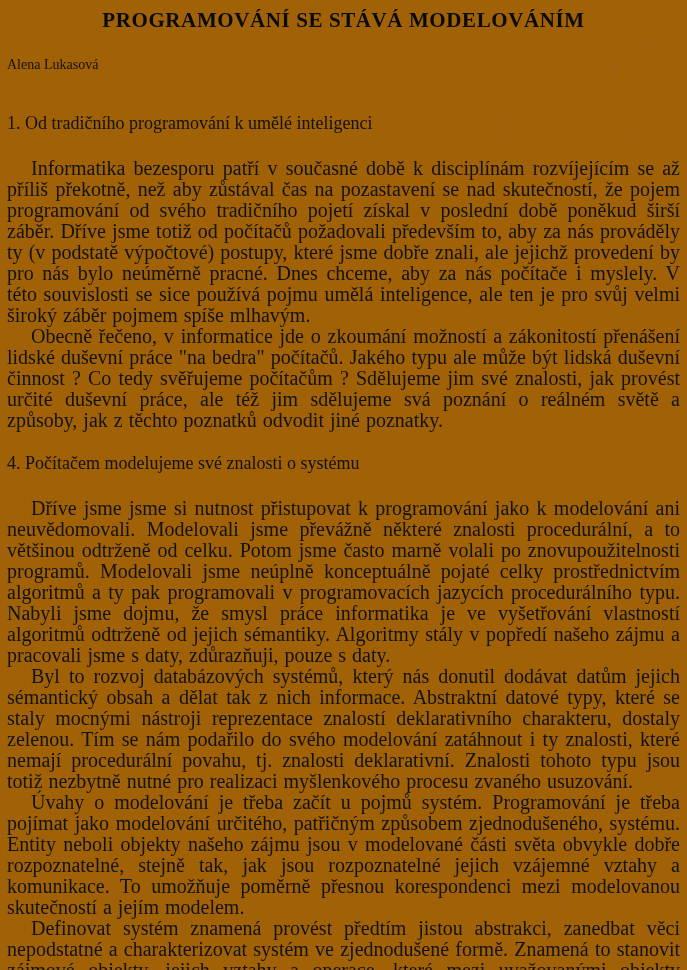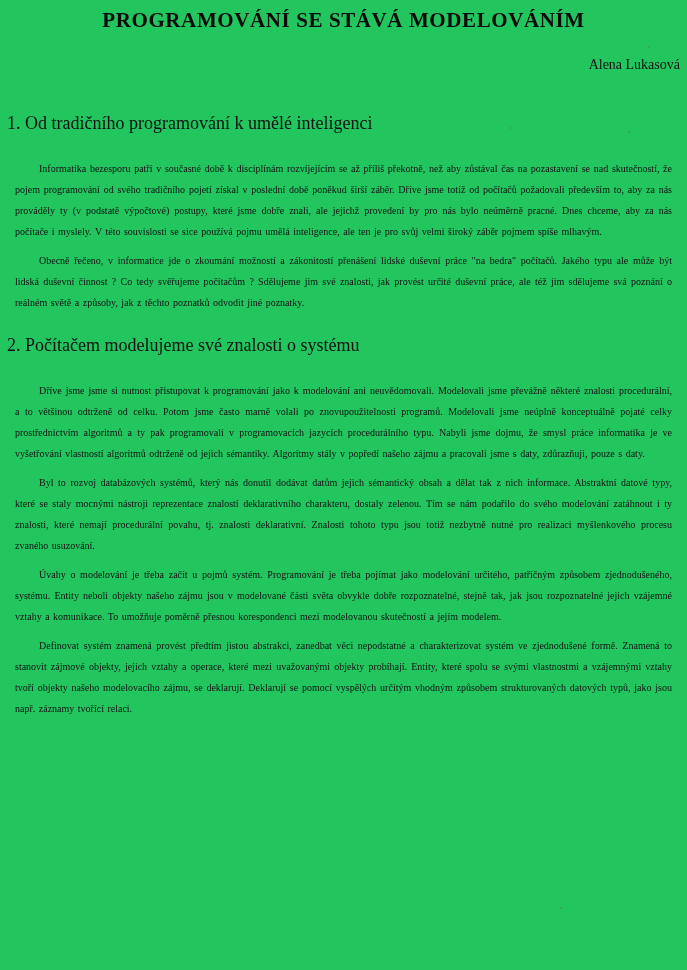--- a/index.html
+++ b/index.html
@@ -4,56 +4,56 @@
 <style>
   html, body {
     margin: 0;
     padding: 0;
     background: #ffffff;
   }
   .page {
     position: relative;
     width: 687px;
     height: 970px;
-    background: #22c55e;
+    background: #a16207;
     color: #0d0d0d;
     font-family: "Liberation Serif", "DejaVu Serif", serif;
     box-sizing: border-box;
     padding: 8px 7px 0 7px;
     overflow: hidden;
   }
   .doc-title {
     margin: 0;
     font-size: 21px;
     font-weight: bold;
     text-align: center;
     letter-spacing: 0.6px;
     color: #0a0a0a;
   }
   .doc-author {
     margin-top: 24px;
     font-size: 14px;
-    text-align: right;
+    text-align: left;
     color: #111;
   }
   .section-heading {
     margin-top: 40px;
     font-size: 18px;
     line-height: 21px;
     color: #111;
   }
   .section-heading.second {
     margin-top: 22px;
   }
   .section-body {
     margin-top: 24px;
   }
   .section-body p {
-    margin: 8px;
-    font-size: 10px;
+    margin: 0;
+    font-size: 20px;
     line-height: 21px;
     text-align: justify;
     text-indent: 24px;
     color: #121212;
     word-spacing: 1px;
   }
   
   .speck {
     position: absolute;
     background: #6b6b6b;
@@ -78,21 +78,21 @@
 
   <div class="section">
     <div class="section-heading">1. Od tradičního programování k umělé inteligenci</div>
     <div class="section-body">
       <p>Informatika bezesporu patří v současné době k disciplínám rozvíjejícím se až příliš překotně, než aby zůstával čas na pozastavení se nad skutečností, že pojem programování od svého tradičního pojetí získal v poslední době poněkud širší záběr. Dříve jsme totiž od počítačů požadovali především to, aby za nás prováděly ty (v podstatě výpočtové) postupy, které jsme dobře znali, ale jejichž provedení by pro nás bylo neúměrně pracné. Dnes chceme, aby za nás počítače i myslely. V této souvislosti se sice používá pojmu umělá inteligence, ale ten je pro svůj velmi široký záběr pojmem spíše mlhavým.</p>
       <p>Obecně řečeno, v informatice jde o zkoumání možností a zákonitostí přenášení lidské duševní práce "na bedra" počítačů. Jakého typu ale může být lidská duševní činnost ? Co tedy svěřujeme počítačům ? Sdělujeme jim své znalosti, jak provést určité duševní práce, ale též jim sdělujeme svá poznání o reálném světě a způsoby, jak z těchto poznatků odvodit jiné poznatky.</p>
     </div>
   </div>
 
   <div class="section">
-    <div class="section-heading second">2. Počítačem modelujeme své znalosti o systému</div>
+    <div class="section-heading second">4. Počítačem modelujeme své znalosti o systému</div>
     <div class="section-body">
       <p>Dříve jsme jsme si nutnost přistupovat k programování jako k modelování ani neuvědomovali. Modelovali jsme převážně některé znalosti procedurální, a to většinou odtrženě od celku. Potom jsme často marně volali po znovupoužitelnosti programů. Modelovali jsme neúplně konceptuálně pojaté celky prostřednictvím algoritmů a ty pak programovali v programovacích jazycích procedurálního typu. Nabyli jsme dojmu, že smysl práce informatika je ve vyšetřování vlastností algoritmů odtrženě od jejich sémantiky. Algoritmy stály v popředí našeho zájmu a pracovali jsme s daty, zdůrazňuji, pouze s daty.</p>
       <p>Byl to rozvoj databázových systémů, který nás donutil dodávat datům jejich sémantický obsah a dělat tak z nich informace. Abstraktní datové typy, které se staly mocnými nástroji reprezentace znalostí deklarativního charakteru, dostaly zelenou. Tím se nám podařilo do svého modelování zatáhnout i ty znalosti, které nemají procedurální povahu, tj. znalosti deklarativní. Znalosti tohoto typu jsou totiž nezbytně nutné pro realizaci myšlenkového procesu zvaného usuzování.</p>
       <p>Úvahy o modelování je třeba začít u pojmů systém. Programování je třeba pojímat jako modelování určitého, patřičným způsobem zjednodušeného, systému. Entity neboli objekty našeho zájmu jsou v modelované části světa obvykle dobře rozpoznatelné, stejně tak, jak jsou rozpoznatelné jejich vzájemné vztahy a komunikace. To umožňuje poměrně přesnou korespondenci mezi modelovanou skutečností a jejím modelem.</p>
       <p>Definovat systém znamená provést předtím jistou abstrakci, zanedbat věci nepodstatné a charakterizovat systém ve zjednodušené formě. Znamená to stanovit zájmové objekty, jejich vztahy a operace, které mezi uvažovanými objekty probíhají. Entity, které spolu se svými vlastnostmi a vzájemnými vztahy tvoří objekty našeho modelovacího zájmu, se deklarují. Deklarují se pomocí vyspělých určitým vhodným způsobem strukturovaných datových typů, jako jsou např. záznamy tvořící relaci.</p>
     </div>
   </div>
 
   <span class="speck s1"></span>
   <span class="speck s2"></span>

